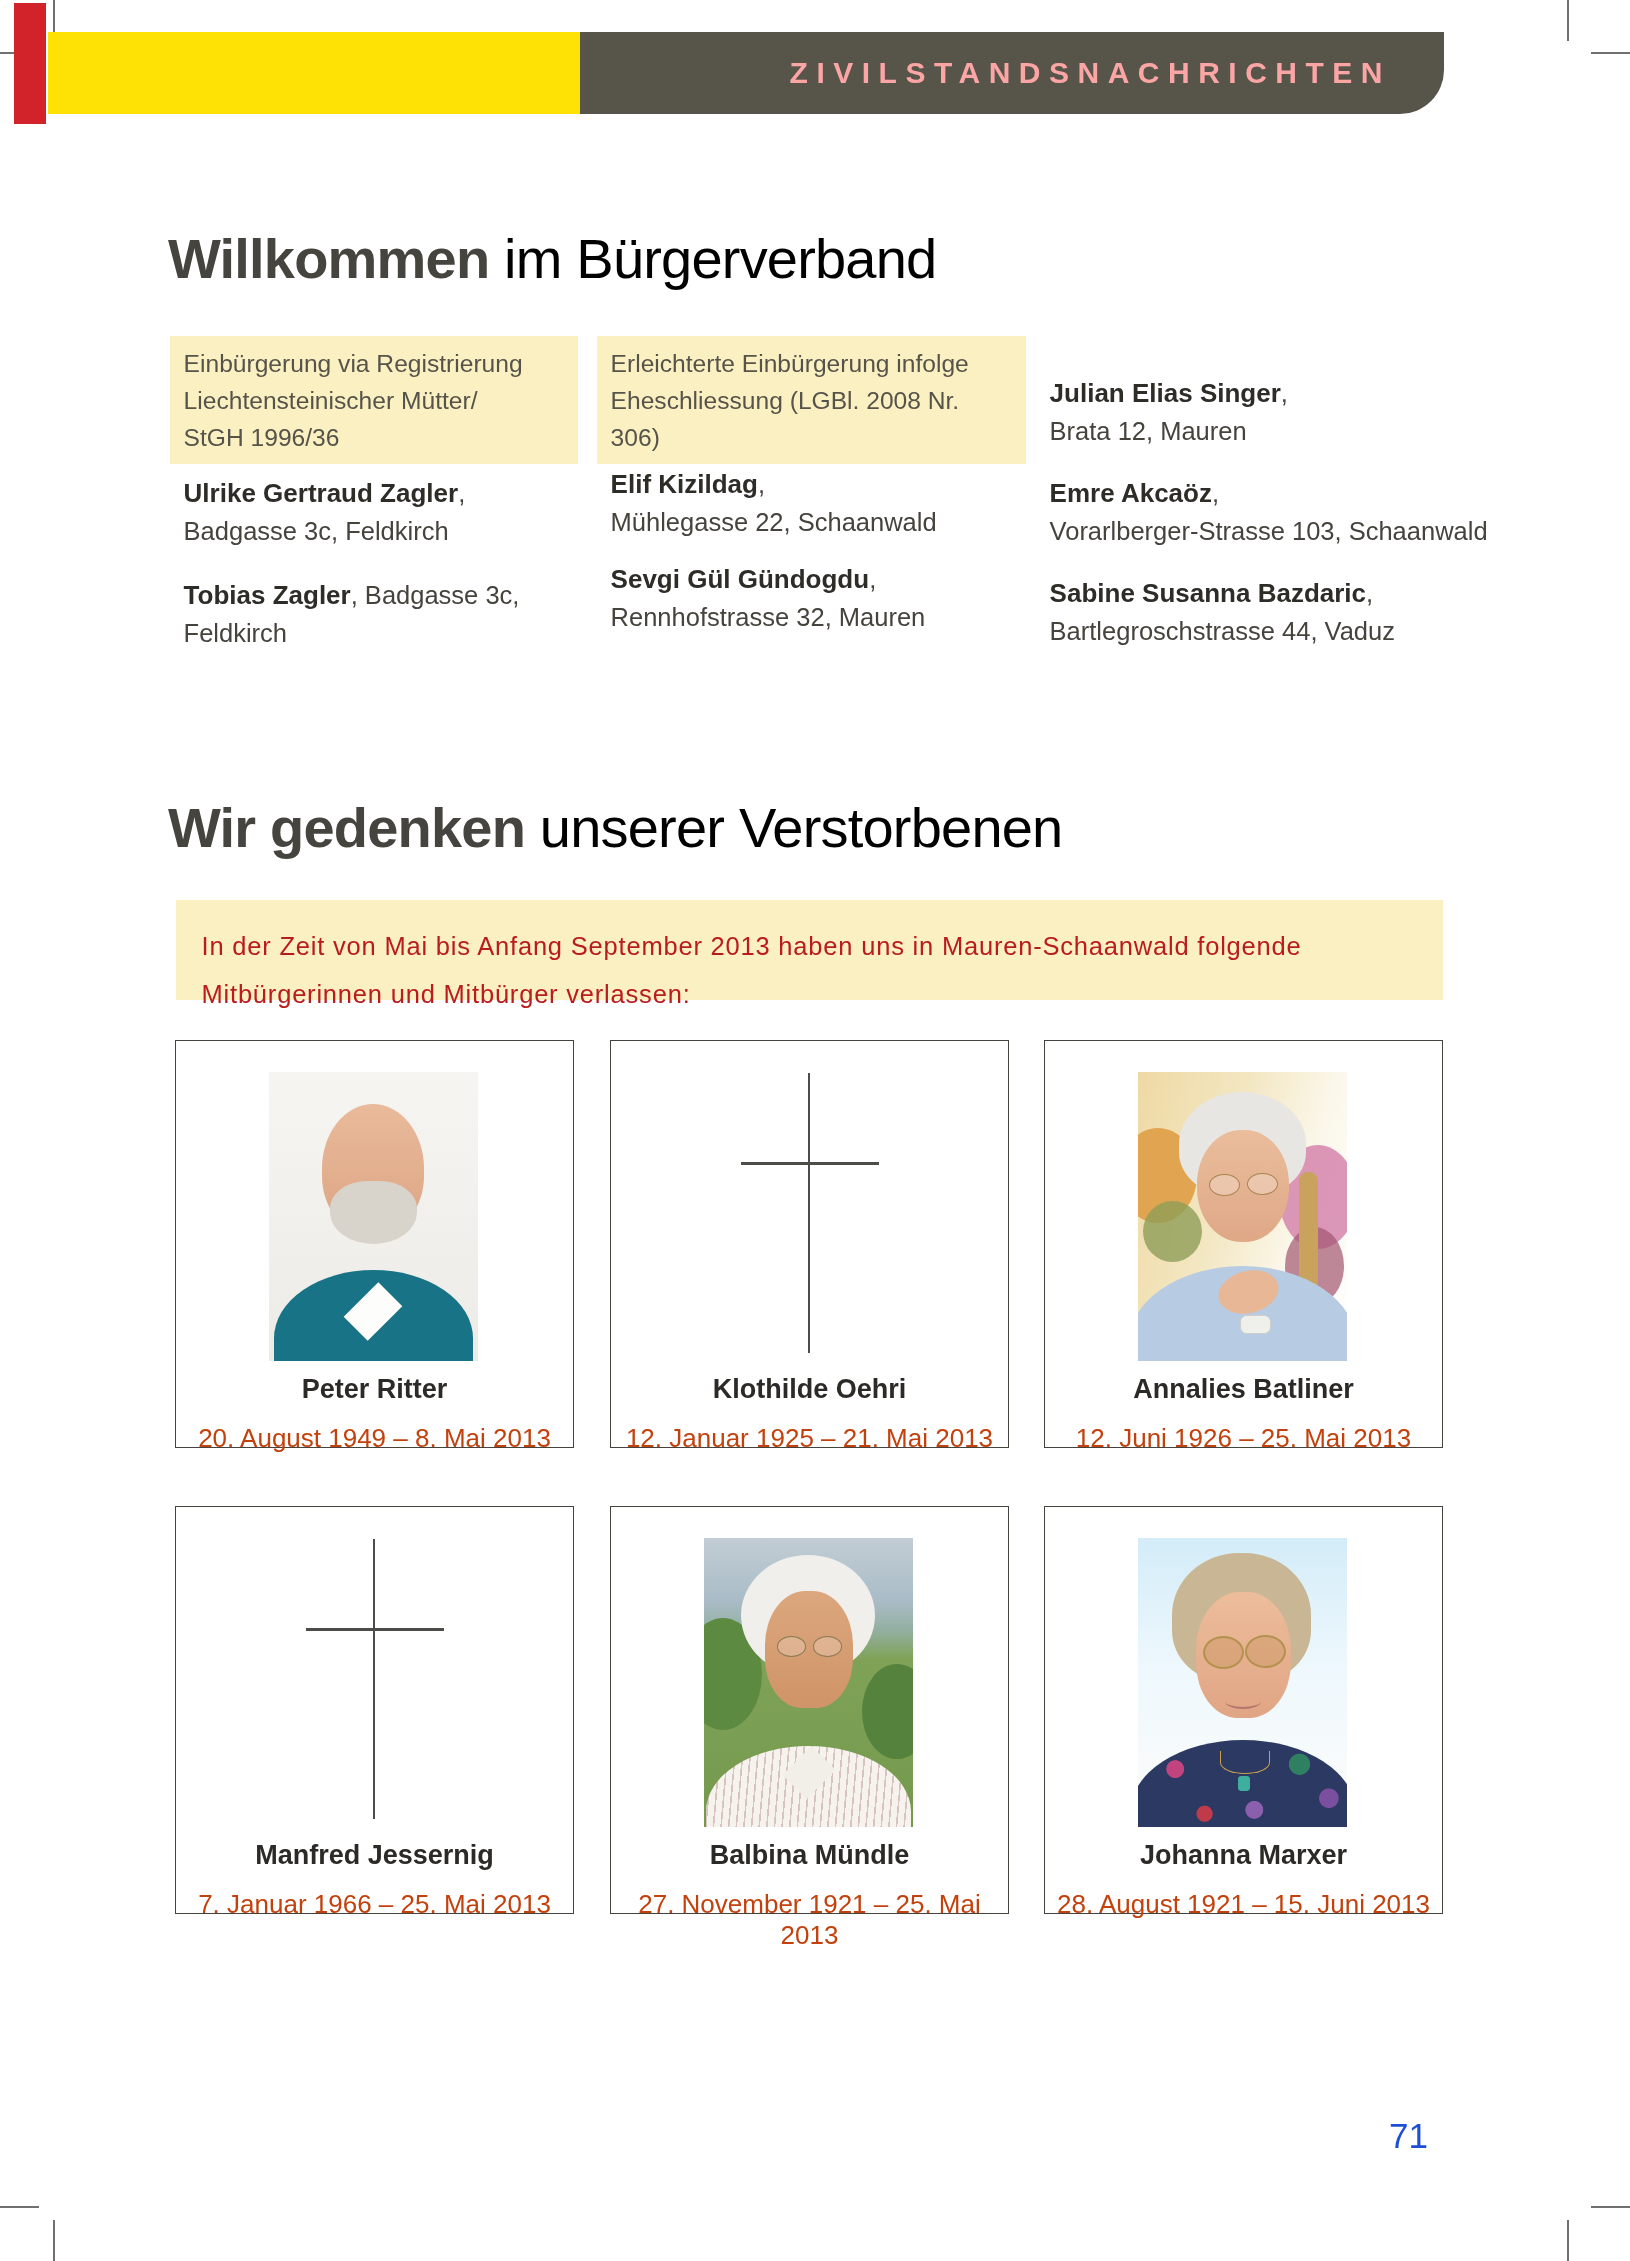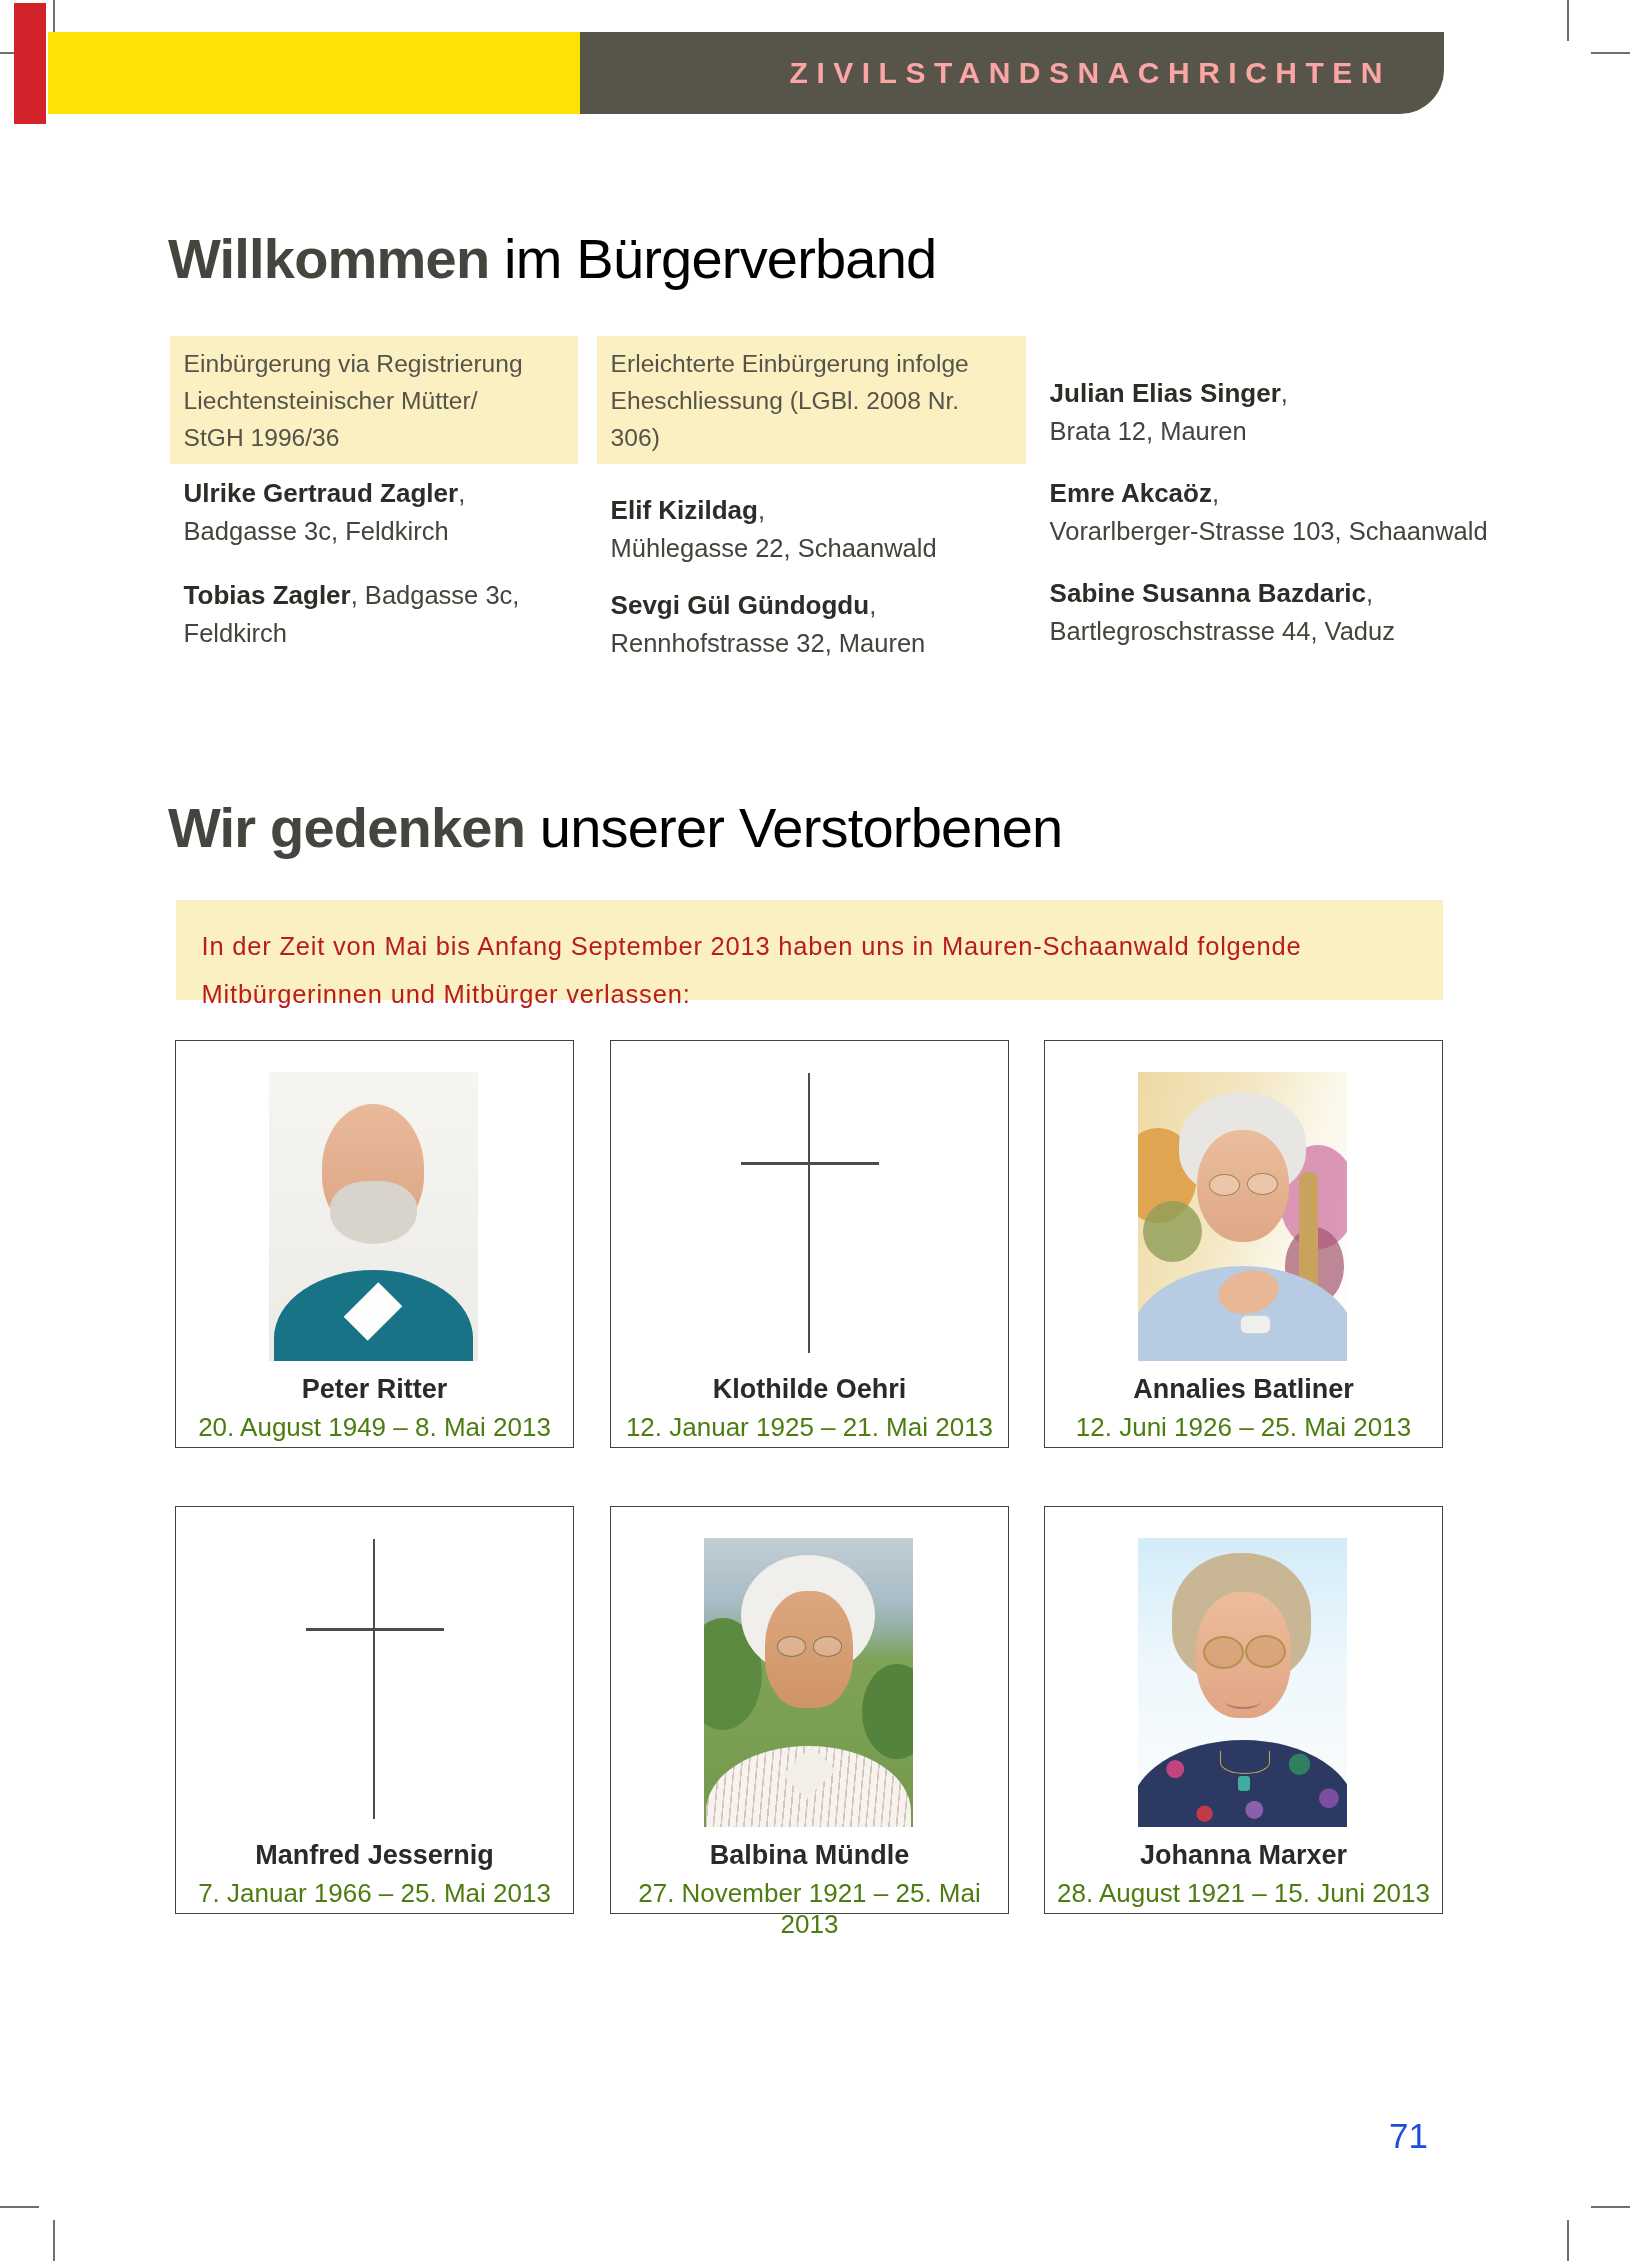--- a/index.html
+++ b/index.html
@@ -36,36 +36,36 @@
   .wcol{position:absolute;font-size:25.5px;color:#45433c;}
   .wcol1{left:170px;top:336px;width:408px;}
   .wcol2{left:597px;top:336px;width:433px;}
   .wcol3{left:1036px;top:352px;width:476px;}
   .hl{background:#faf0c2;padding:8.5px 17px 8.5px 13.6px;font-size:24.6px;line-height:37px;color:#56534a;}
   .wcol2 .hl{width:398px;box-sizing:content-box;}
   .entry{margin-left:13.6px;line-height:38px;margin-top:22px;}
   .entry .nm{font-weight:700;font-size:26px;color:#2e2c27;}
   .e-first-c1{margin-top:10.2px;}
   .e-next-c1{margin-top:25.5px;}
-  .e-first-c2{margin-top:27px;}
+  .e-first-c2{margin-top:1px;}
   .e-next-c2{margin-top:18.7px;}
   .e-next-c3{margin-top:24px;}
 
   
   .note-box{position:absolute;left:176px;top:900px;width:1267px;height:100px;background:#faf0c2;
             box-sizing:border-box;padding:22px 25.5px 0 25.5px;font-size:25.5px;line-height:48px;
             letter-spacing:0.8px;color:#b91c1c;}
 
   
   .card{position:absolute;width:399px;height:408px;border:1.7px solid #45433d;background:#fff;box-sizing:border-box;}
   .card-1{left:175px;top:1040px;}  .card-2{left:610px;top:1040px;}  .card-3{left:1044px;top:1040px;}
   .card-4{left:175px;top:1506px;}  .card-5{left:610px;top:1506px;}  .card-6{left:1044px;top:1506px;}
   .cname{position:absolute;top:333px;left:0;width:100%;text-align:center;font-weight:700;
          font-size:27px;color:#2c2a26;}
-  .cdates{position:absolute;top:371px;left:0;width:100%;text-align:center;font-size:26px;color:#4d7c0f;}
+  .cdates{position:absolute;top:382px;left:0;width:100%;text-align:center;font-size:26px;color:#c2410c;}
 
   .cross-v{position:absolute;left:50%;margin-left:-1.7px;top:32px;width:2.5px;height:280px;background:#4c4c49;}
   .cross-h{position:absolute;left:50%;margin-left:-69px;top:121px;width:138px;height:2.5px;background:#4c4c49;}
 
   .portrait{position:absolute;left:93px;top:31px;width:209px;height:289px;overflow:hidden;}
   .portrait div{position:absolute;}
 
   
   .p1{background:linear-gradient(180deg,#f6f5f2,#edebe6);}
   .p1 .head{left:53px;top:32px;width:102px;height:129px;background:linear-gradient(180deg,#e9ba9b,#dca584);

